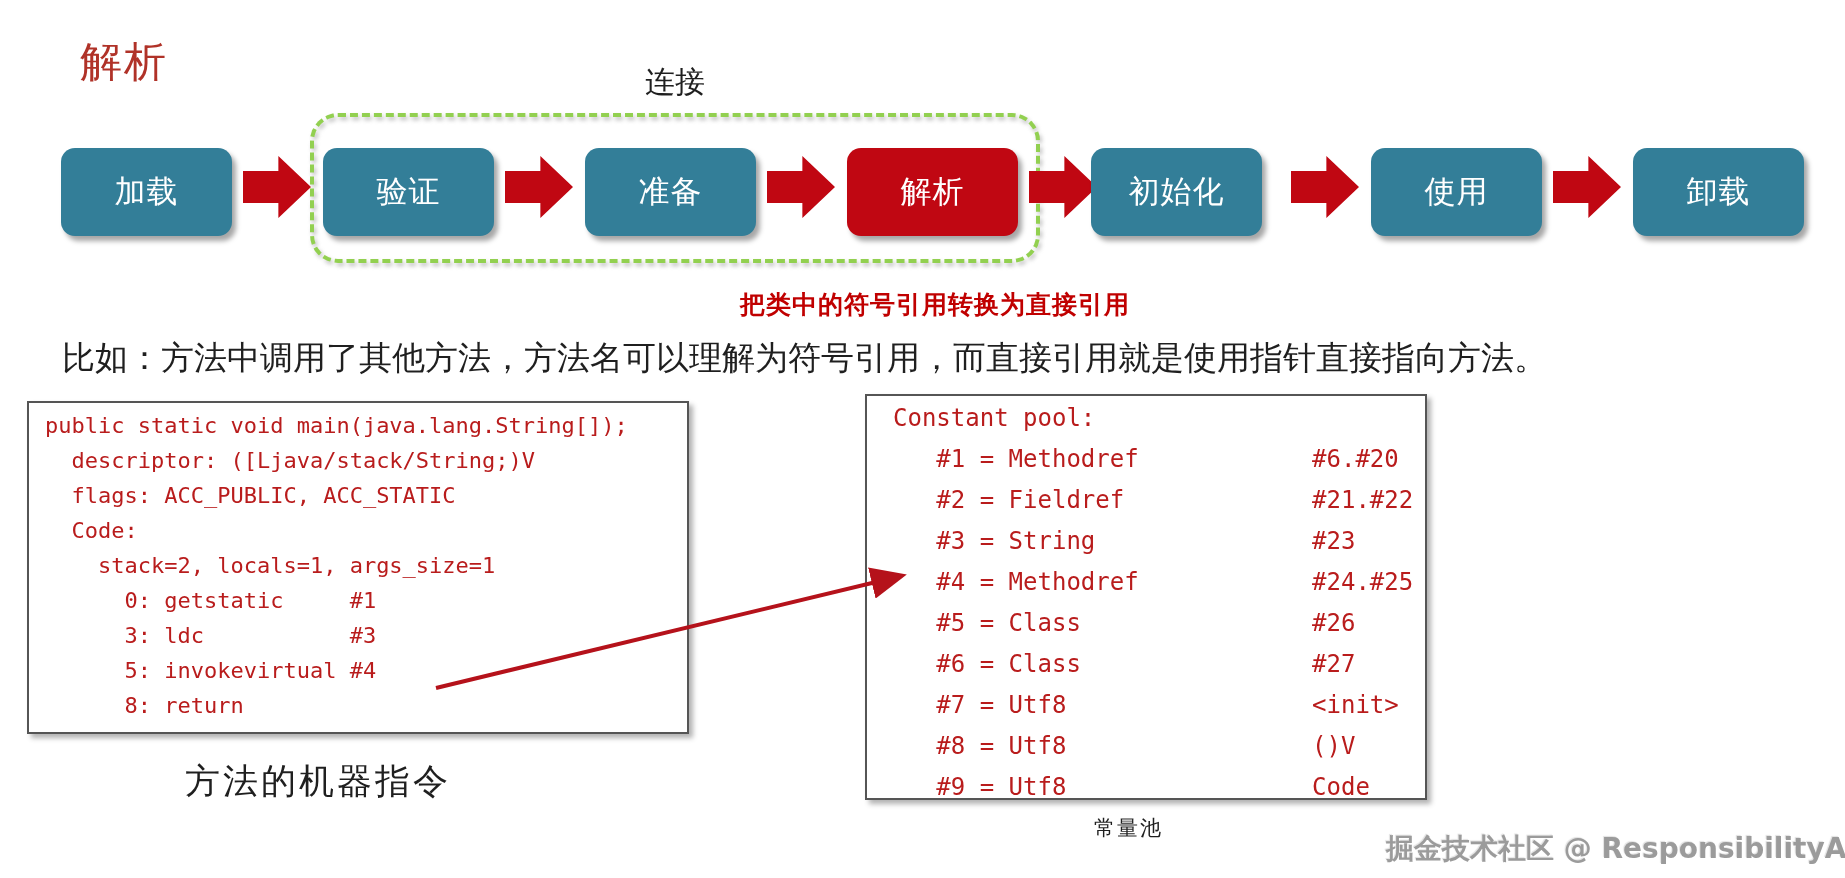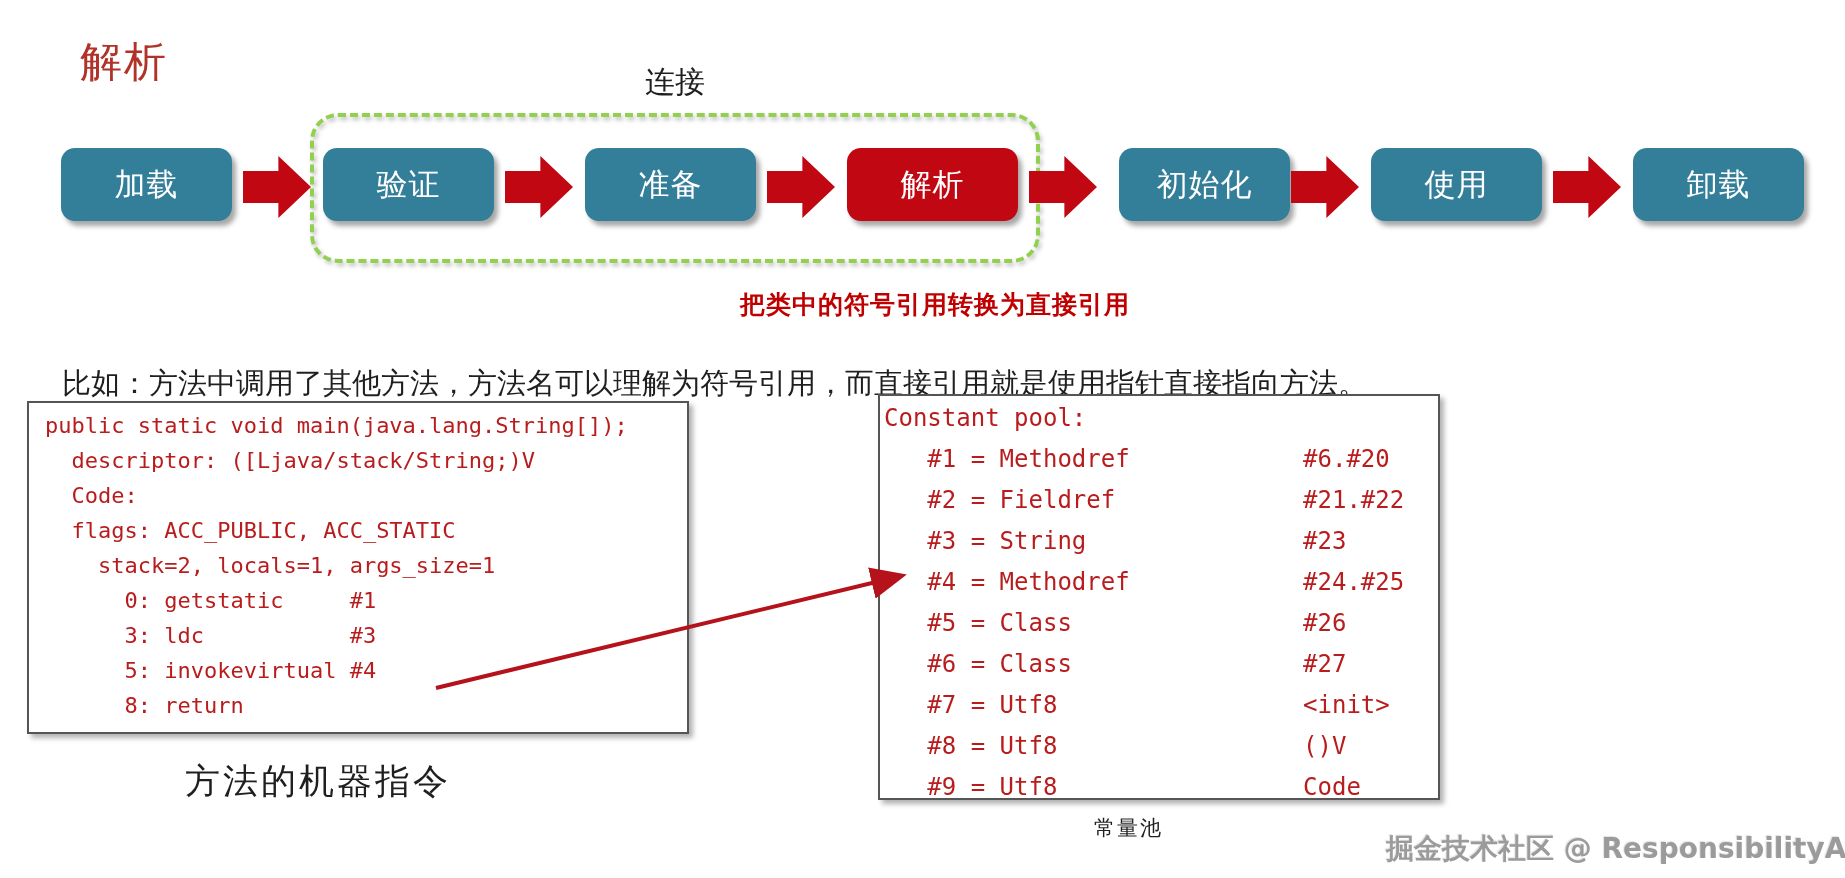--- a/index.html
+++ b/index.html
@@ -28,56 +28,55 @@
   .link-label{
     left:600px;top:62px;width:150px;text-align:center;
     font-size:30px;color:var(--text-dark);
   }
   .dashed-group{
     left:310px;top:113px;width:722px;height:142px;
     border:4px dashed var(--dash-green);border-radius:28px;
     filter:drop-shadow(2px 3px 2px rgba(110,110,110,.45));
   }
   .stage-box{
-    top:148px;width:171px;height:73px;border-radius:14px;
+    top:148px;width:171px;height:88px;border-radius:14px;
     background:var(--stage-teal);color:#fff;
     display:flex;align-items:center;justify-content:center;
     font-size:31px;letter-spacing:1px;
     box-shadow:4px 5px 5px rgba(0,0,0,.35);
   }
   .stage-box.red{background:var(--stage-red);}
   .flow-arrow{
     top:156px;width:68px;height:62px;background:var(--arrow-red);
     clip-path:polygon(0% 24%,52% 24%,52% 0%,100% 50%,52% 100%,52% 76%,0% 76%);
     filter:drop-shadow(2px 3px 2px rgba(0,0,0,.35));
   }
   .annotation{
     left:740px;top:288px;font-size:25px;font-weight:bold;
     color:var(--annotation-red);letter-spacing:1px;
   }
   .description{
-    left:62px;top:336px;font-size:29px;color:var(--text-dark);margin-top:28px;
+    left:62px;top:336px;font-size:33px;color:var(--text-dark);
   }
   .code-box{
     background:#fff;border:2px solid #555;
     box-shadow:4px 4px 5px rgba(0,0,0,.30);
     font-family:"DejaVu Sans Mono","Liberation Mono",monospace;
     color:#b91c1c;
   }
   .code-box .code-line{white-space:pre;}
   .bytecode-box{
     left:27px;top:401px;width:662px;height:333px;
     font-size:22px;line-height:35px;padding-top:5px;padding-left:16px;
     box-sizing:border-box;
   }
   .pool-box{
     left:865px;top:394px;width:562px;height:406px;
-    font-size:24px;line-height:41px;padding-top:2px;padding-left:4px;
+    font-size:24px;line-height:41px;padding-top:2px;padding-left:26px;
     box-sizing:border-box;
-    margin-left:13px;
   }
   .caption-left{
     left:185px;top:758px;font-size:35px;color:var(--text-dark);letter-spacing:3px;
   }
   .caption-right{
     left:1094px;top:814px;font-size:21px;color:var(--text-dark);letter-spacing:2px;
   }
   .watermark{
     left:1386px;top:830px;font-size:28px;font-weight:bold;white-space:nowrap;
     font-family:"DejaVu Sans","Liberation Sans",sans-serif;
@@ -106,41 +105,41 @@
     </div>
   <div class="abs flow-arrow" style="left:505px"></div>
   <div class="abs stage-box" style="left:585px">
       <span>准备</span>
     </div>
   <div class="abs flow-arrow" style="left:767px"></div>
   <div class="abs stage-box red" style="left:847px">
       <span>解析</span>
     </div>
   <div class="abs flow-arrow" style="left:1029px"></div>
-  <div class="abs stage-box" style="left:1119px">
+  <div class="abs stage-box" style="left:1091px">
       <span>初始化</span>
     </div>
   <div class="abs flow-arrow" style="left:1291px"></div>
   <div class="abs stage-box" style="left:1371px">
       <span>使用</span>
     </div>
   <div class="abs flow-arrow" style="left:1553px"></div>
   <div class="abs stage-box" style="left:1633px">
       <span>卸载</span>
     </div>
 
   <div class="abs annotation">把类中的符号引用转换为直接引用</div>
 
   <div class="abs description">比如：方法中调用了其他方法，方法名可以理解为符号引用，而直接引用就是使用指针直接指向方法。</div>
 
   <div class="abs code-box bytecode-box">
     <div class="code-line">public static void main(java.lang.String[]);</div>
     <div class="code-line">  descriptor: ([Ljava/stack/String;)V</div>
+    <div class="code-line">  flags: ACC_PUBLIC, ACC_STATIC</div>
     <div class="code-line">  Code:</div>
-    <div class="code-line">  flags: ACC_PUBLIC, ACC_STATIC</div>
     <div class="code-line">    stack=2, locals=1, args_size=1</div>
     <div class="code-line">      0: getstatic     #1</div>
     <div class="code-line">      3: ldc           #3</div>
     <div class="code-line">      5: invokevirtual #4</div>
     <div class="code-line">      8: return</div>
   </div>
 
   <div class="abs code-box pool-box">
     <div class="code-line">Constant pool:</div>
     <div class="code-line">   #1 = Methodref            #6.#20</div>

